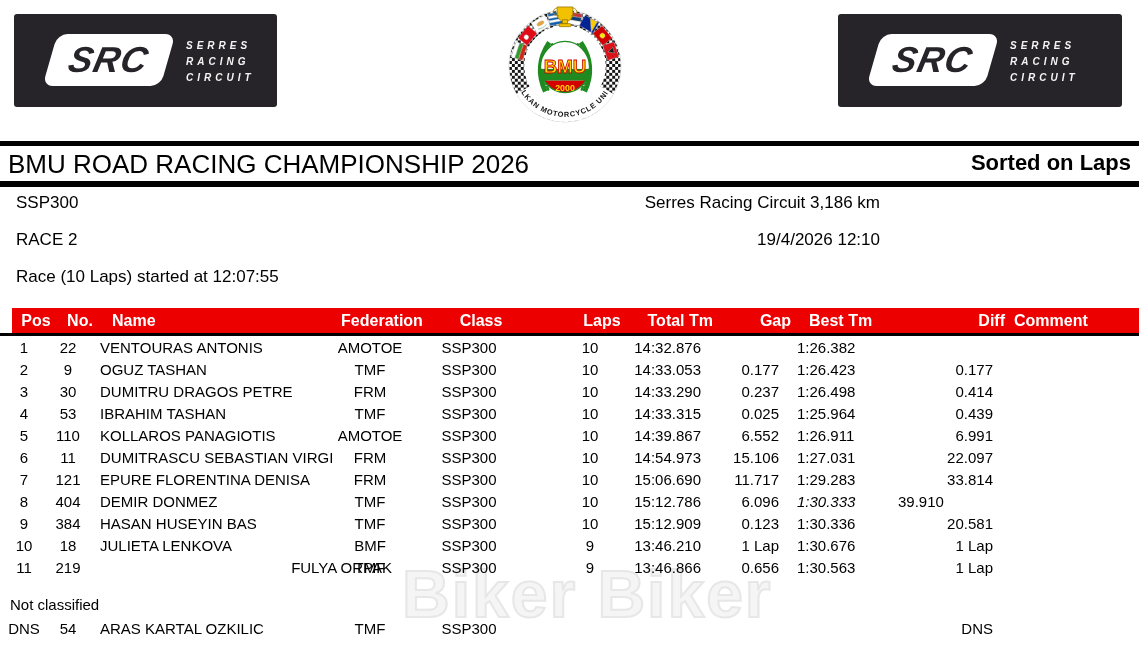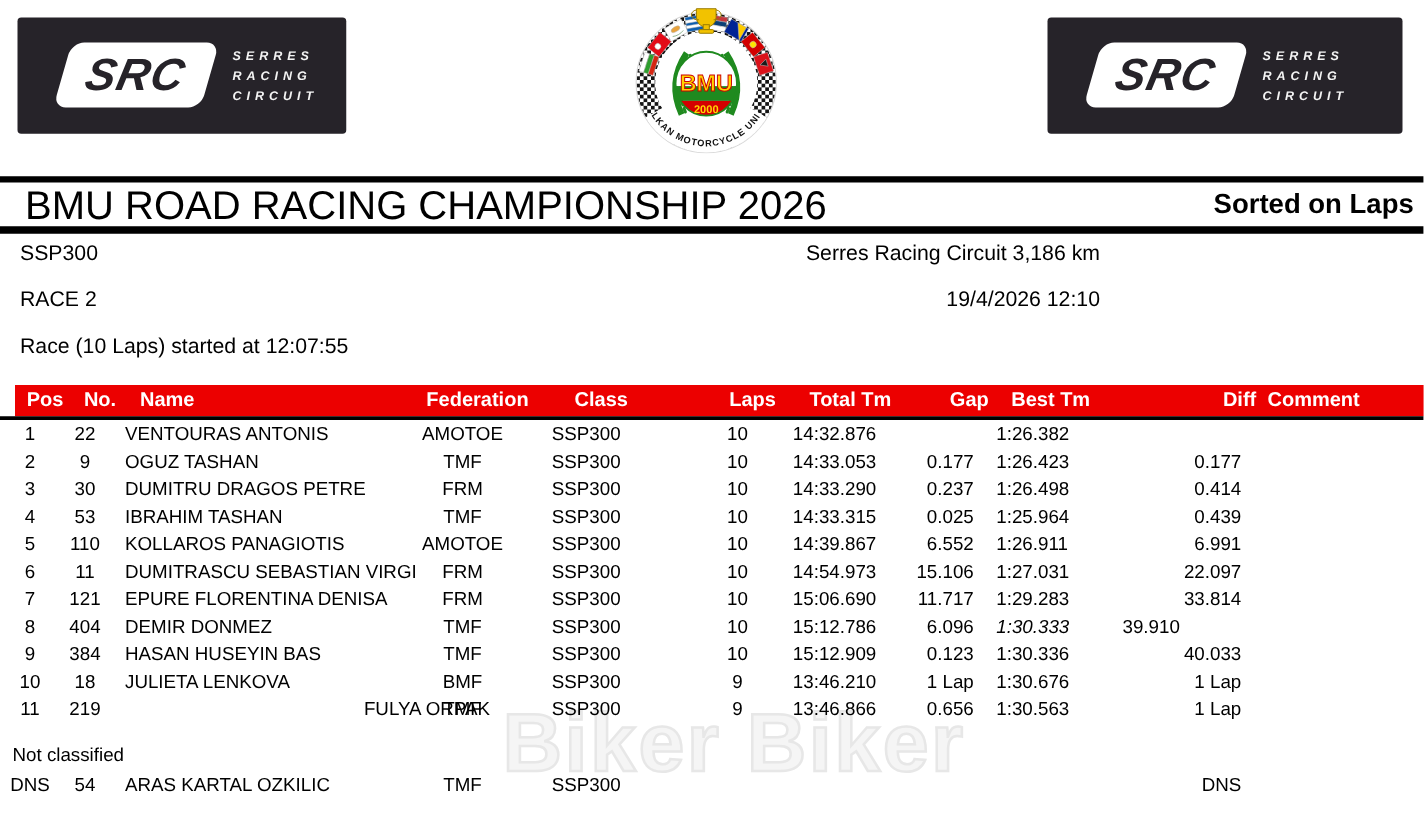--- a/index.html
+++ b/index.html
@@ -27,21 +27,21 @@
   .src-lines {
     position:absolute; left:172px; top:24px; color:#f4f4f4;
     font-style:italic; font-weight:bold; font-size:10px; letter-spacing:4px;
     line-height:16px; white-space:nowrap;
   }
   .bmu-wrap { position:absolute; left:506px; top:5px; width:118px; height:118px; }
 
   
   .bar { position:absolute; left:0; width:1139px; background:#000; }
   .title-main {
-    position:absolute; left:20px; top:147px; font-size:32px; line-height:34px;
+    position:absolute; left:8px; top:147px; font-size:26px; line-height:34px;
     white-space:nowrap;
     text-align:right;
   }
   .sorted {
     position:absolute; right:8px; top:150px; font-size:22px; font-weight:bold;
     white-space:nowrap;
   }
   .info-left  { position:absolute; left:16px;  font-size:17px; line-height:22px; white-space:nowrap; }
   .info-right { position:absolute; left:480px; width:400px; text-align:right; font-size:17px; line-height:22px; white-space:nowrap; }
 
@@ -316,21 +316,21 @@
       <div class="trow" style="top: 513px;">
         <div class="tcell" style="left: 2px; width: 44px; text-align: center;">9</div>
         <div class="tcell" style="left: 40px; width: 56px; text-align: center;">384</div>
         <div class="tcell" style="left: 100px; width: 260px; text-align: left;">HASAN HUSEYIN BAS</div>
         <div class="tcell" style="left: 305px; width: 130px; text-align: center;">TMF</div>
         <div class="tcell" style="left: 419px; width: 100px; text-align: center;">SSP300</div>
         <div class="tcell" style="left: 555px; width: 70px; text-align: center;">10</div>
         <div class="tcell" style="left: 581px; width: 120px; text-align: right;">15:12.909</div>
         <div class="tcell" style="left: 684px; width: 95px; text-align: right;">0.123</div>
         <div class="tcell" style="left: 797px; width: 100px; text-align: left;">1:30.336</div>
-        <div class="tcell" style="left: 898px; width: 95px; text-align: right;">40.033</div>
+        <div class="tcell" style="left: 898px; width: 95px; text-align: right;">20.581</div>
       </div>
       <div class="trow" style="top: 535px;">
         <div class="tcell" style="left: 2px; width: 44px; text-align: center;">10</div>
         <div class="tcell" style="left: 40px; width: 56px; text-align: center;">18</div>
         <div class="tcell" style="left: 100px; width: 260px; text-align: left;">JULIETA LENKOVA</div>
         <div class="tcell" style="left: 305px; width: 130px; text-align: center;">BMF</div>
         <div class="tcell" style="left: 419px; width: 100px; text-align: center;">SSP300</div>
         <div class="tcell" style="left: 555px; width: 70px; text-align: center;">9</div>
         <div class="tcell" style="left: 581px; width: 120px; text-align: right;">13:46.210</div>
         <div class="tcell" style="left: 684px; width: 95px; text-align: right;">1 Lap</div>

